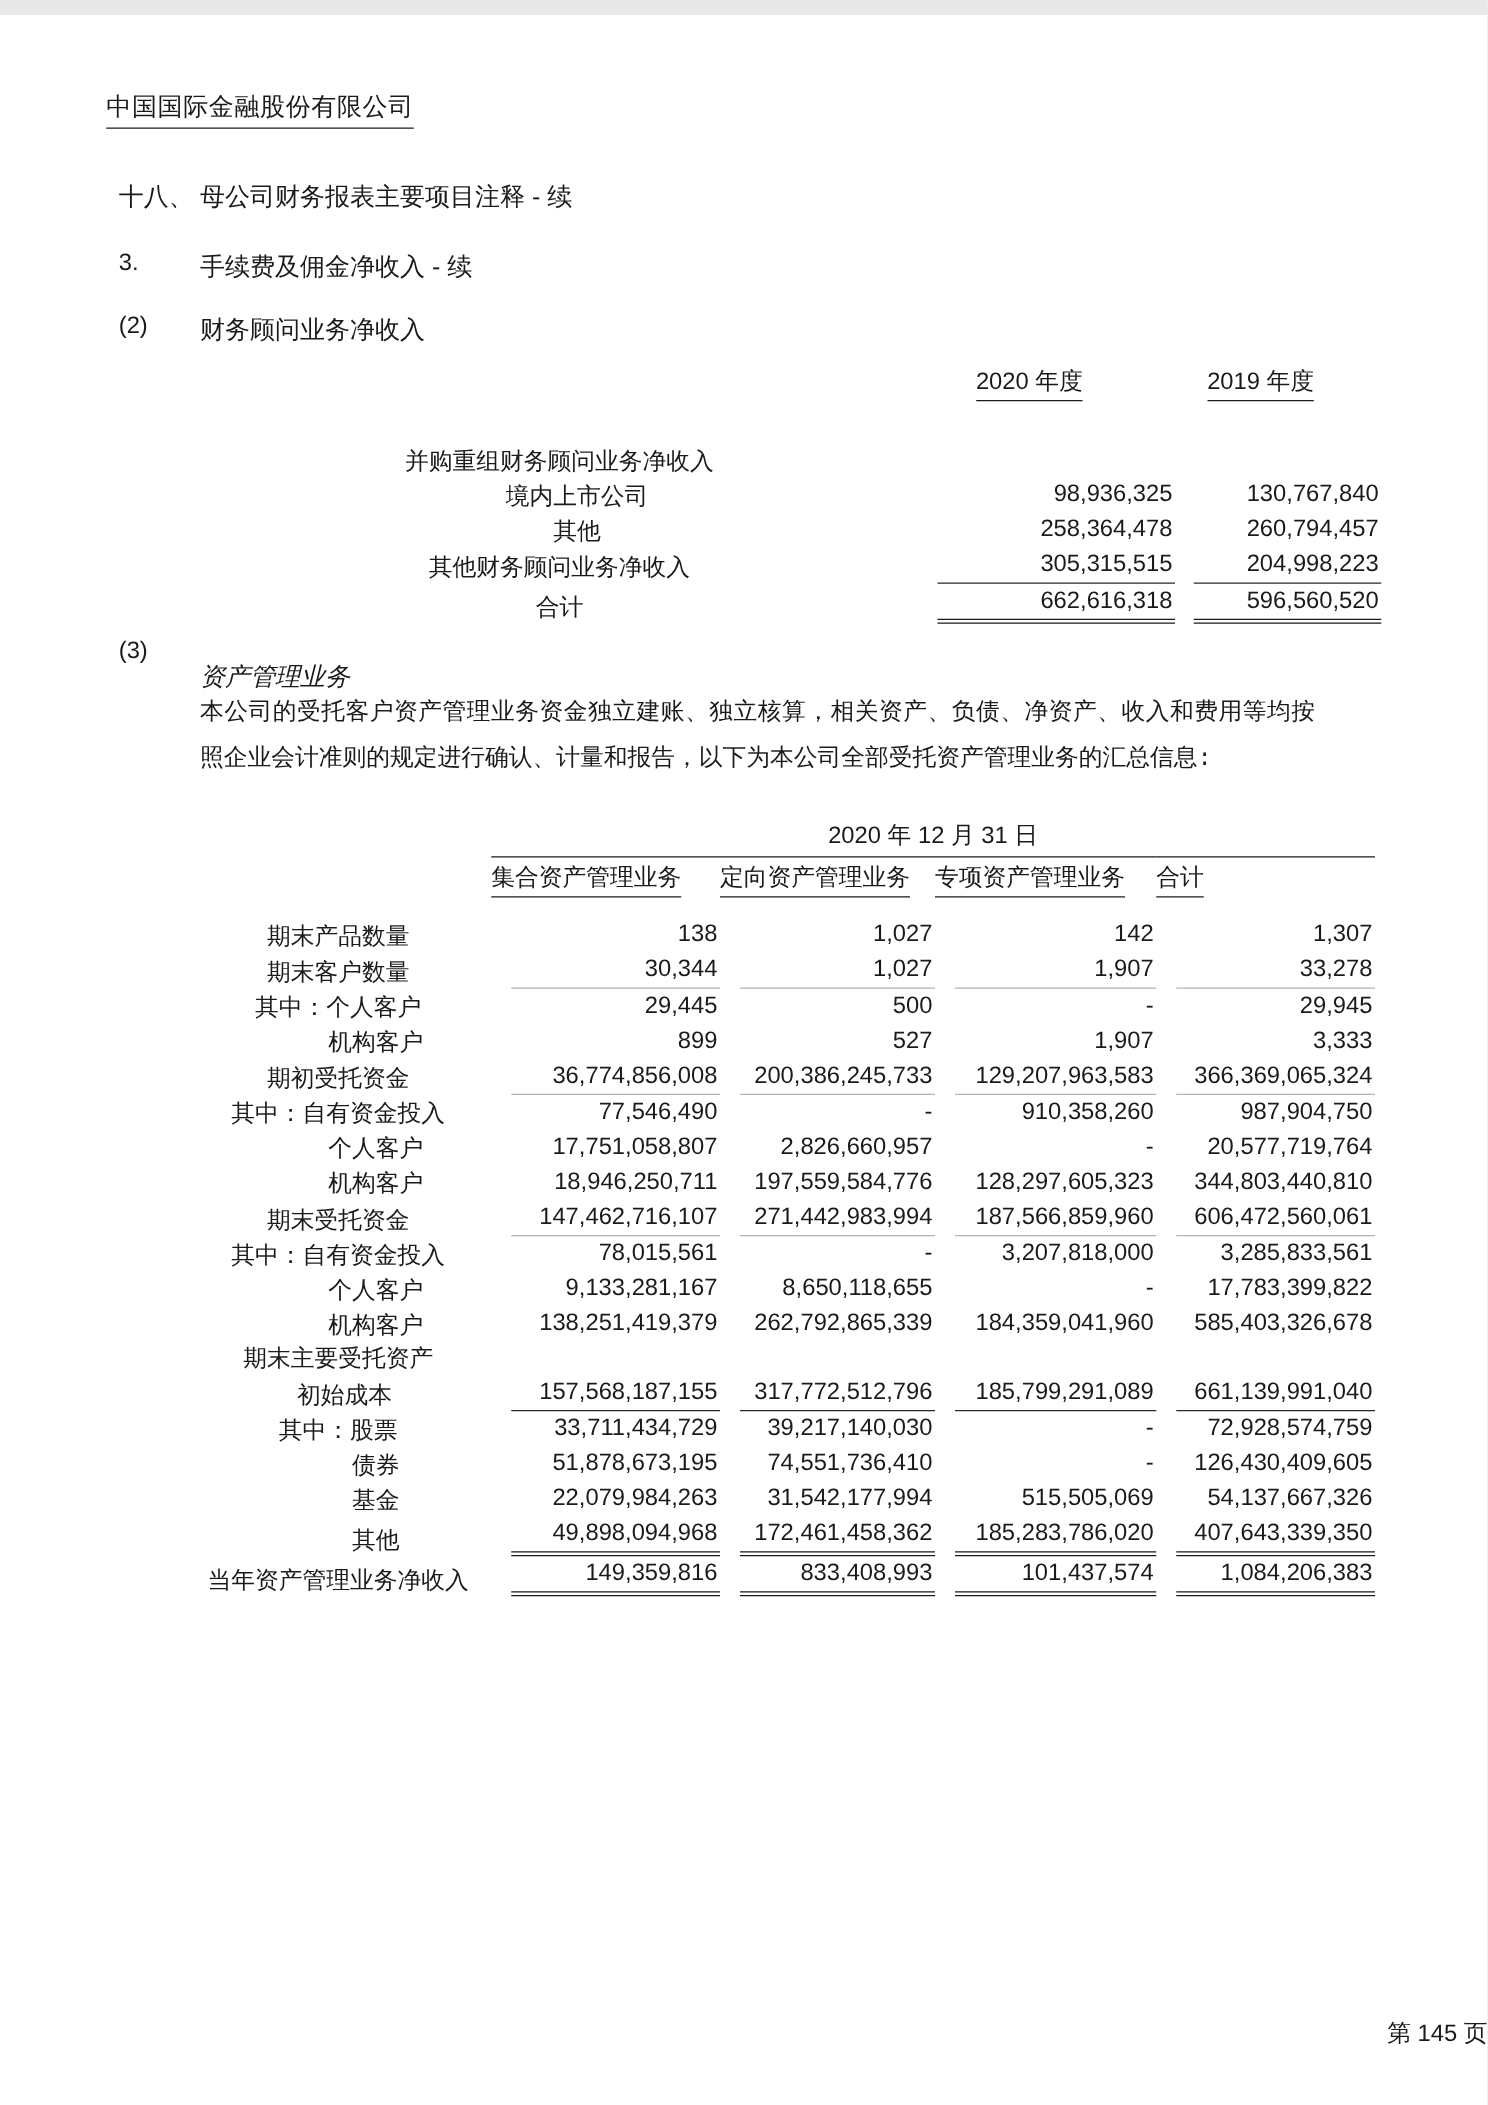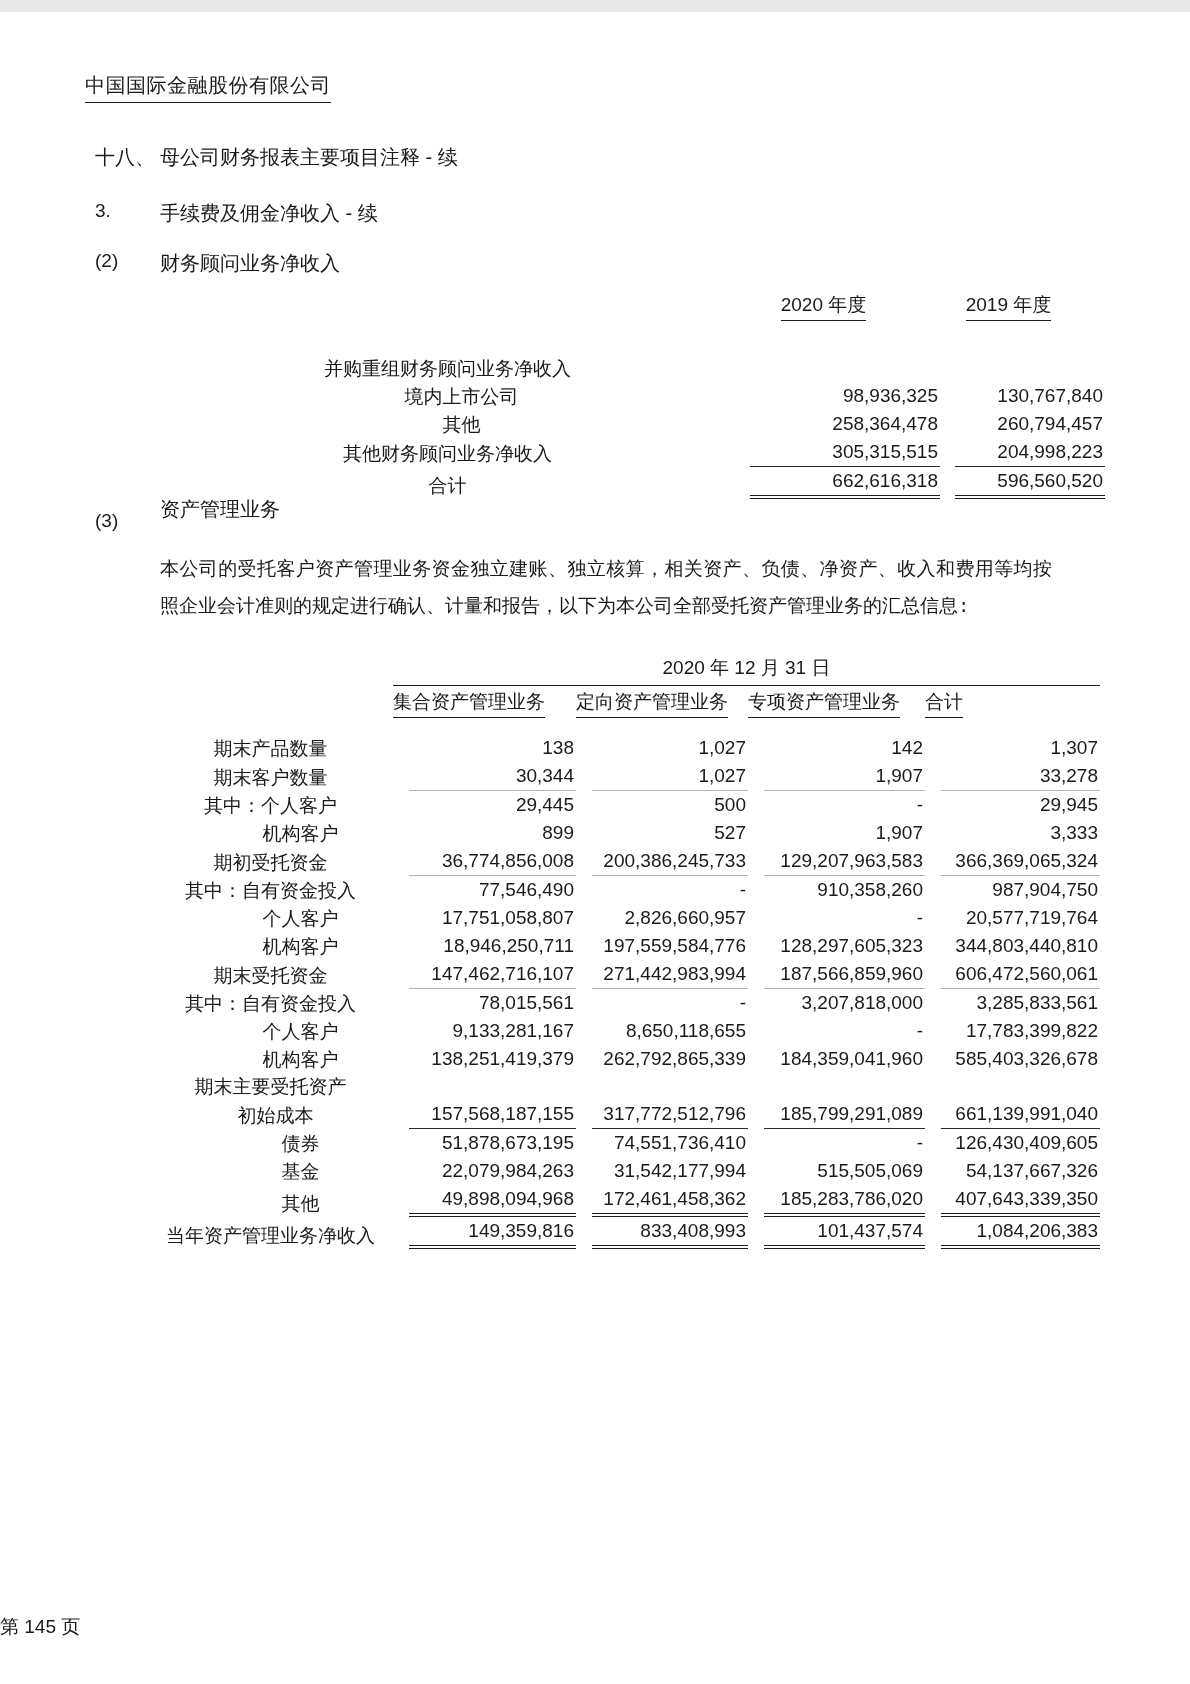--- a/index.html
+++ b/index.html
@@ -34,21 +34,21 @@
   th.yhead { text-align:center; padding-right:28px; }
 
   .date-cell { text-align:center; border-bottom:1.5px solid #1a1a1a; padding-bottom:4px; height:30px; vertical-align:bottom; }
 
   .ind0 { padding-left:0; display:inline-block; }
   .ind1 { padding-left:28px; display:inline-block; }   
   .indA { padding-left:60px; display:inline-block; }   
   .indB { padding-left:10px; display:inline-block; }   
 
   .para { left:160px; top:540px; width:892px; line-height:37px; font-size:19px; text-align:justify;font-family:Liberation Mono, monospace; }
-  .footer { left:0; top:1602px; width:1190px; text-align:left; font-size:19px; }
+  .footer { left:0; top:1602px; width:1190px; text-align:right; font-size:19px; }
 
   tr.spacer td { height:16px; }
   tr.spacer1 td { height:33px; }
 </style>
 </head>
 <body>
 
 <div class="page">
 
   <div class="abs company">中国国际金融股份有限公司</div>
@@ -119,21 +119,21 @@
             <div class="seg1">662,616,318</div>
           </td>
       <td class="num">
             <div class="seg1">596,560,520</div>
           </td>
     </tr>
   </tbody>
     </table>
 
   <div class="abs sec-no" style="top:498px; font-size:19px;">(3)</div>
-  <div class="abs sec-tit" style="top:484px;">资产管理业务</div>
+  <div class="abs sec-tit" style="top:516px;font-style:italic;">资产管理业务</div>
 
   <div class="abs para">本公司的受托客户资产管理业务资金独立建账、独立核算，相关资产、负债、净资产、收入和费用等均按照企业会计准则的规定进行确认、计量和报告，以下为本公司全部受托资产管理业务的汇总信息:</div>
 
   <table class="abs" style="left:148px; top:643px; width:952px;">
     <colgroup>
         <col style="width:245px">
         <col style="width:183px">
         <col style="width:172px">
         <col style="width:177px">
         <col style="width:175px">
@@ -358,20 +358,35 @@
             <div class="seg">317,772,512,796</div>
           </td>
       <td class="num">
             <div class="seg">185,799,291,089</div>
           </td>
       <td class="num">
             <div class="seg">661,139,991,040</div>
           </td>
     </tr>
     <tr>
+      <td class="lab"><span class="ind0">其中：股票</span></td>
+      <td class="num">
+            <div class="seg">33,711,434,729</div>
+          </td>
+      <td class="num">
+            <div class="seg">39,217,140,030</div>
+          </td>
+      <td class="num">
+            <div class="seg">-</div>
+          </td>
+      <td class="num">
+            <div class="seg">72,928,574,759</div>
+          </td>
+    </tr>
+    <tr>
       <td class="lab"><span class="indA">债券</span></td>
       <td class="num">
             <div class="seg">51,878,673,195</div>
           </td>
       <td class="num">
             <div class="seg">74,551,736,410</div>
           </td>
       <td class="num">
             <div class="seg">-</div>
           </td>

